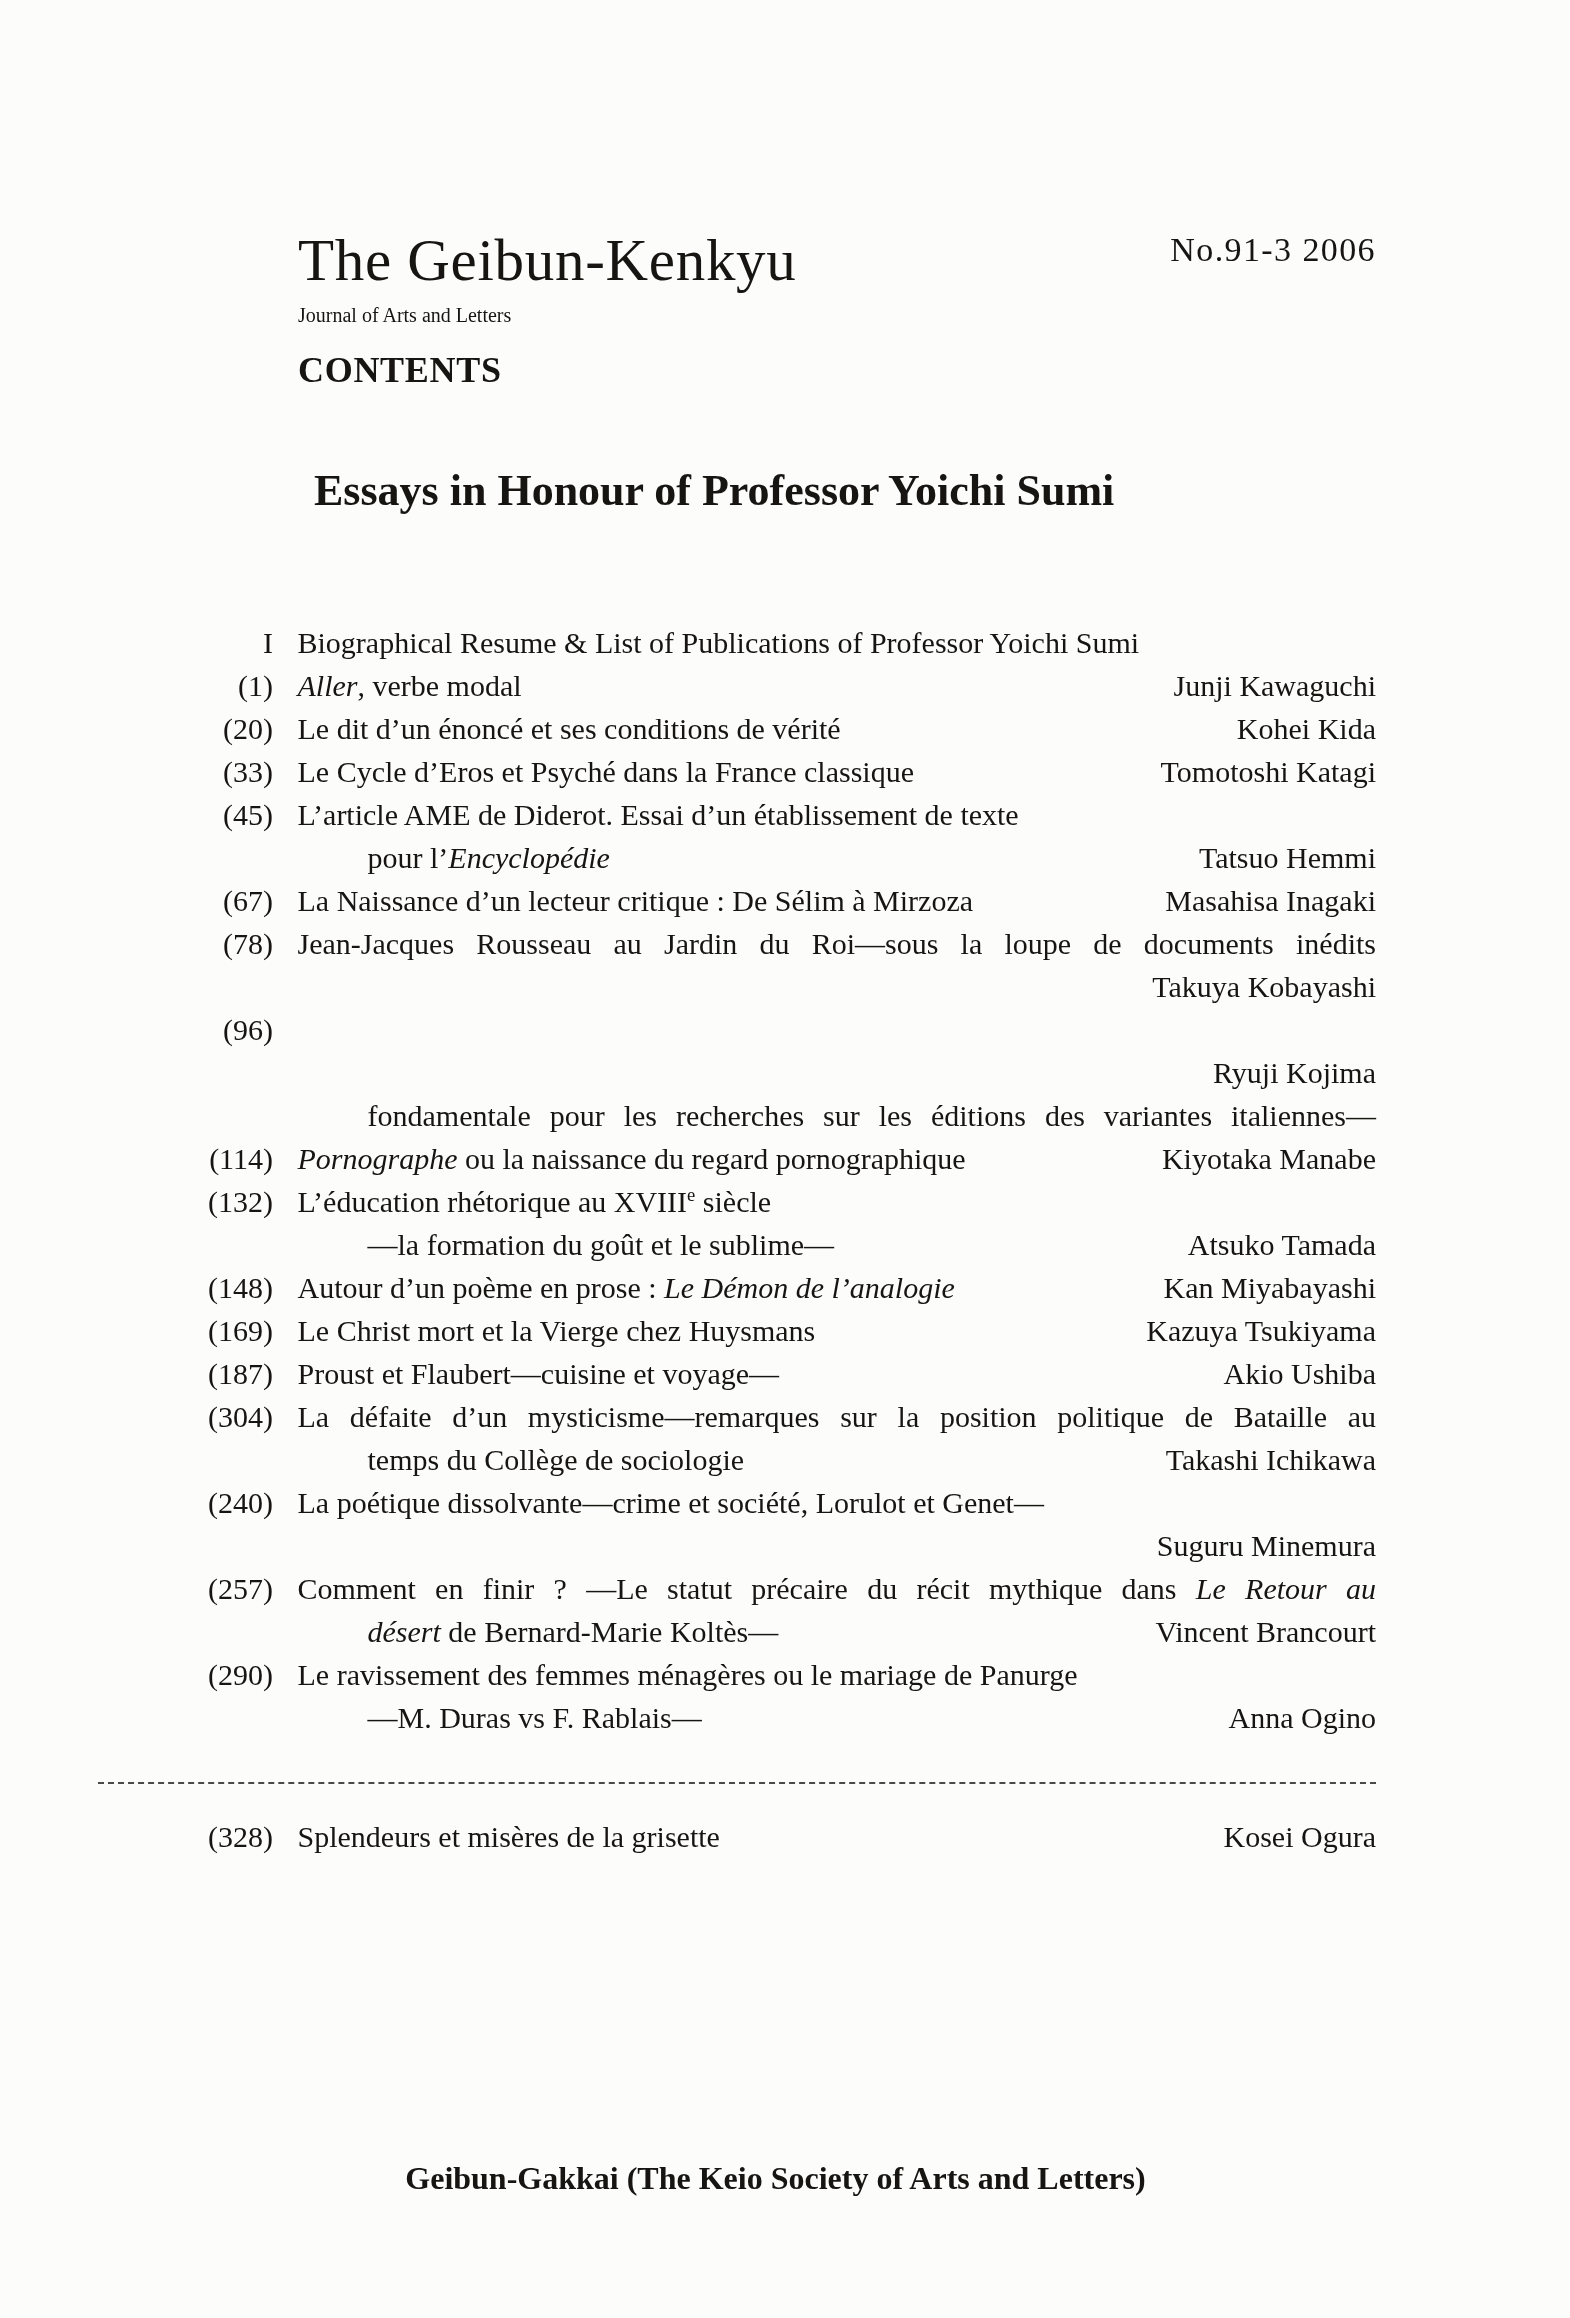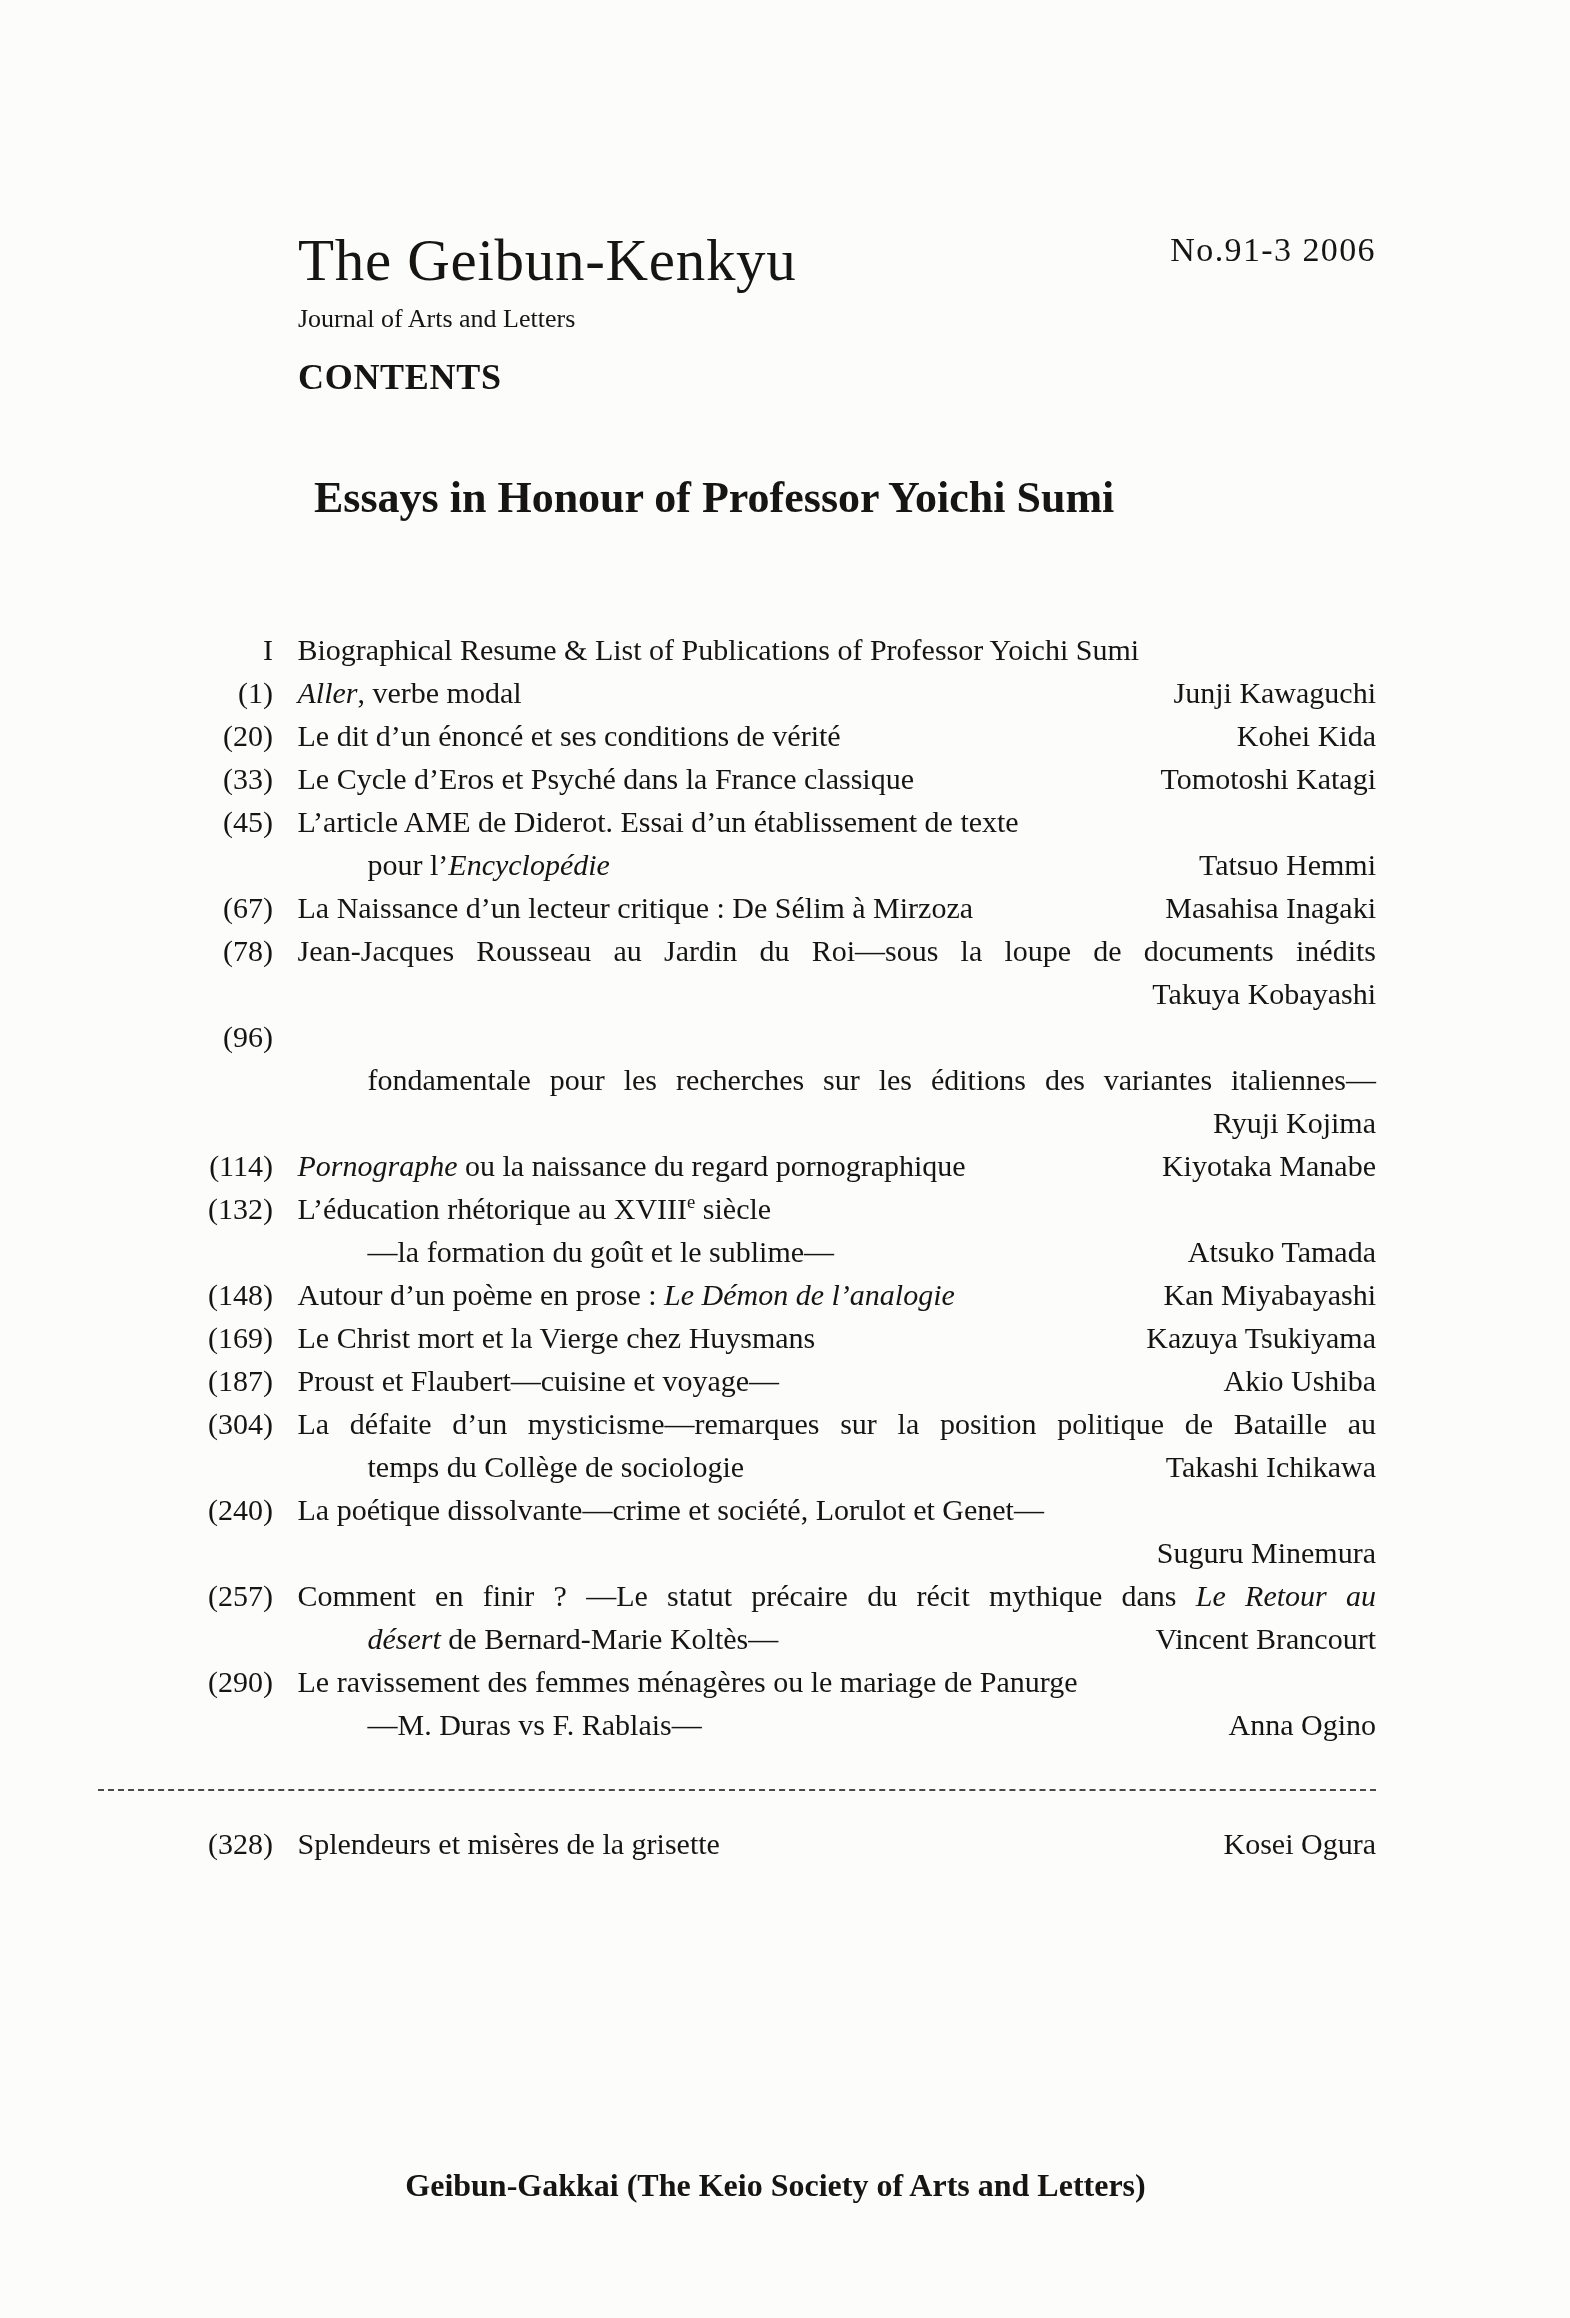--- a/index.html
+++ b/index.html
@@ -21,21 +21,21 @@
   .header { padding-left: 123px; }
   .title-row { display: flex; justify-content: space-between; align-items: flex-start; }
   .journal-title {
     margin: 0;
     font-size: 59px;
     font-weight: 400;
     letter-spacing: 0.7px;
     line-height: 1;
   }
   .issue { font-size: 34px; letter-spacing: 1.4px; white-space: nowrap; }
-  .subtitle { margin-top: 14px; font-size: 26px; }
+  .subtitle { margin-top: 14px; font-size: 20px; }
   .contents-label { margin-top: 22.4px; font-size: 36px; font-weight: bold; letter-spacing: 0.7px; }
   .section-title { margin: 74px 0 0 16px; font-size: 44px; font-weight: bold; }
 
   
   .toc { margin-top: 105px; font-size: 30px; }
   .row { display: flex; align-items: baseline; line-height: 43px; }
   .num {
     flex: 0 0 98px;
     text-align: right;
     margin-right: 24.5px;
@@ -120,28 +120,28 @@
           <span class="text justify"><span>Jean-Jacques Rousseau au Jardin du Roi—sous la loupe de documents inédits</span></span>
         </div>
         <div class="row">
           <span class="num"></span>
           <span class="text"></span>
           <span class="author">Takuya Kobayashi</span>
         </div>
         <div class="row">
           <span class="num">(96)</span>
         </div>
-        <div class="row indent">
-          <span class="num"></span>
-          <span class="text justify"><span>fondamentale pour les recherches sur les éditions des variantes italiennes—</span></span>
-        </div>
         <div class="row">
           <span class="num"></span>
           <span class="text"></span>
           <span class="author">Ryuji Kojima</span>
+        </div>
+        <div class="row indent">
+          <span class="num"></span>
+          <span class="text justify"><span>fondamentale pour les recherches sur les éditions des variantes italiennes—</span></span>
         </div>
         <div class="row">
           <span class="num">(114)</span>
           <span class="text"><span class="it">Pornographe</span><span> ou la naissance du regard pornographique</span></span>
           <span class="author">Kiyotaka Manabe</span>
         </div>
         <div class="row">
           <span class="num">(132)</span>
           <span class="text"><span>L’éducation rhétorique au XVIII</span><sup>e</sup><span> siècle</span></span>
         </div>

